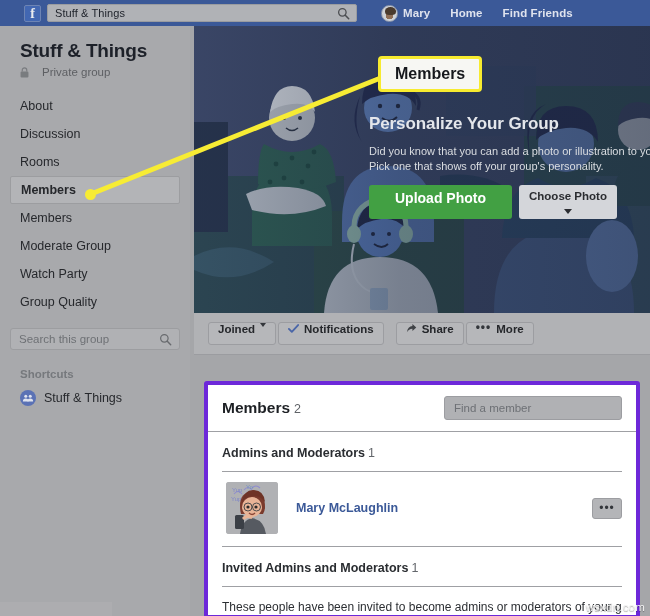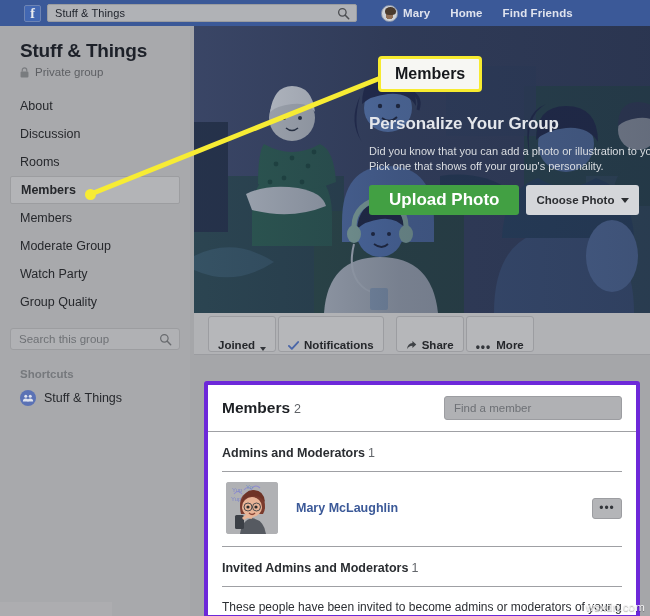--- a/index.html
+++ b/index.html
@@ -53,21 +53,21 @@
 
   
   .sidebar {
     position: absolute; left: 0; top: 26px; width: 190px; height: 590px;
     background: #a8a9ac;
   }
   .group-title {
     margin: 14px 0 0 20px; font-size: 19px; font-weight: bold;
     color: #1d2129; letter-spacing: -.2px;
   }
-  .privacy { margin: 4px 0 0 20px; display: flex; align-items: center; gap: 6px; }
+  .privacy { margin: 4px 0 0 20px; display: flex; align-items: center; gap: 13px; }
   .lock-ic { width: 9px; height: 11px; opacity: .75; }
   .privacy-label { font-size: 11.5px; color: #5d5f63; }
 
   .navlist { margin-top: 14px; }
   .navitem {
     height: 28px; margin: 0 10px; padding-left: 10px;
     display: flex; align-items: center;
     font-size: 12.5px; color: #26282c;
   }
   .navitem.active {
@@ -113,38 +113,39 @@
   .promo-title {
     font-size: 17px; font-weight: bold; color: #e4e6eb; white-space: nowrap;
     letter-spacing: -.1px;
   }
   .promo-sub {
     margin-top: 10px; font-size: 11px; color: #dadde1; line-height: 15px;
     white-space: nowrap;
   }
   .promo-btns { margin-top: 11px; display: flex; gap: 7px; }
   .btn-upload {
-    background: #42a043; color: #fff; font-size: 17px; font-weight: bold;
-    padding: 5px 20px; border-radius: 3px; white-space: nowrap;
+    background: #42a043; color: #fff; font-size: 14px; font-weight: bold;
+    padding: 5px 26px; border-radius: 3px; white-space: nowrap;
   }
   .btn-choose {
     background: #d4d6da; color: #2b2d31; font-size: 11.5px; font-weight: bold;
     padding: 5px 10px; border-radius: 3px; display: flex; align-items: center; gap: 7px;
     white-space: nowrap;
+    flex-direction: column;
   }
   .caret { width: 0; height: 0; border-left: 4px solid transparent; border-right: 4px solid transparent; border-top: 5px solid #2b2d31; }
 
   .tabbar {
     position: absolute; left: 4px; top: 287px; width: 456px; height: 42px;
     background: #b1b2b5; border-bottom: 1px solid #9b9ca0;
     display: flex; align-items: center; padding-left: 14px; gap: 0;
   }
   .tabbtn {
     background: #b6b7ba; border: 1px solid #9c9da1; border-radius: 3px;
-    height: 36px; padding: 0 9px; display: flex; align-items: flex-end; gap: 5px;
+    height: 23px; padding: 0 9px; display: flex; align-items: flex-start; gap: 5px;
     font-size: 11.5px; font-weight: bold; color: #25272b; white-space: nowrap;
   }
   .tabbtn + .tabbtn { margin-left: 2px; }
   .tabgap { width: 12px; }
   .check-ic { width: 11px; height: 11px; }
   .share-ic { width: 11px; height: 11px; }
   .dots { letter-spacing: 1px; font-size: 12px; line-height: 8px; color: #33363b; }
   .caret-sm { width: 0; height: 0; border-left: 3.5px solid transparent; border-right: 3.5px solid transparent; border-top: 4.5px solid #33363b; }
 
   

